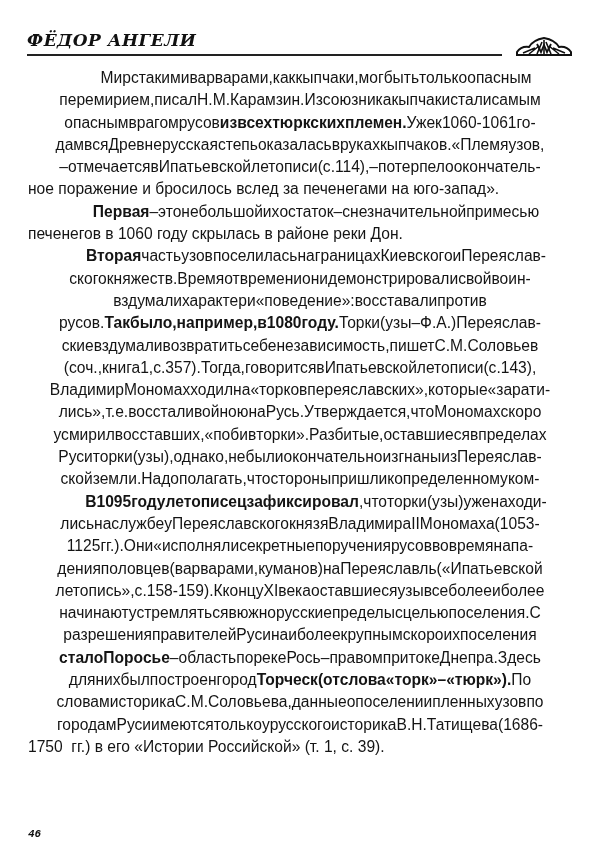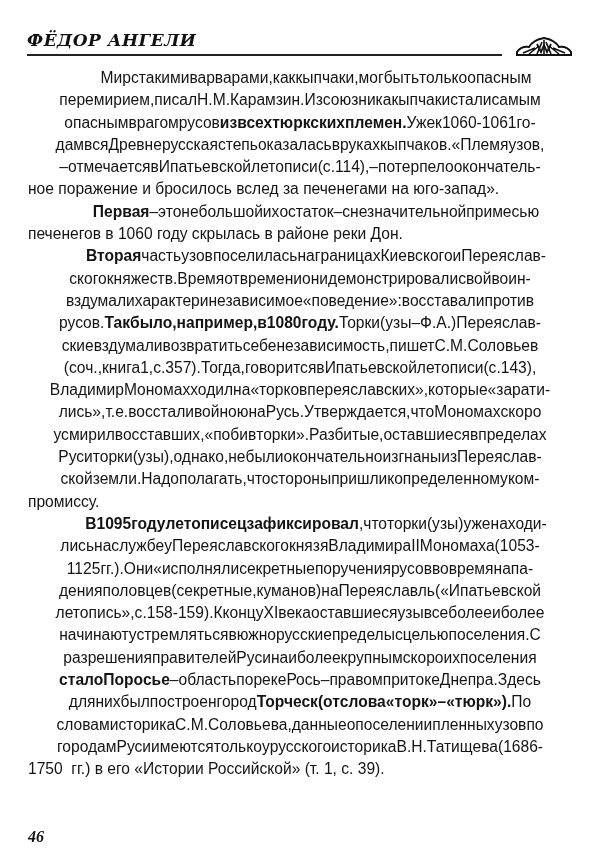--- a/index.html
+++ b/index.html
@@ -7,21 +7,21 @@
     .header { position: absolute; left: 27px; top: 30px; width: 546px; height: 30px; text-align: center; }
     .running-title { position: absolute; left: 0; top: 0; font-family: "DejaVu Serif", serif; font-weight: bold; font-style: italic; font-size: 17px; letter-spacing: 0.5px; color: #111; }
     .rule { position: absolute; left: 0; top: 24px; width: 475px; height: 2px; background: #222; }
     .ornament { position: absolute; left: 488px; top: 6px; width: 58px; height: 20px; }
     .body-text { position: absolute; left: 28px; top: 67px; width: 544px; font-family: "Liberation Sans", sans-serif; font-size: 15.6px; line-height: 22.3px; }
     .line { display: flex; justify-content: center; white-space: pre; height: 22.3px; }
     .line.last { justify-content: flex-start; }
     .line.indent { padding-left: 32px; }
     .seg { white-space: pre; }
     .b { font-weight: bold; }
-    .page-number { position: absolute; left: 28px; top: 828px; font-family: Liberation Serif, serif; font-weight: bold; font-style: italic; font-size: 16px; color: #111; }
+    .page-number { position: absolute; left: 28px; top: 828px; font-family: Liberation Mono, monospace; font-weight: bold; font-style: italic; font-size: 11px; color: #111; }
   </style>
 </head>
 <body>
 
 <div class="header">
   <div class="running-title">ФЁДОР АНГЕЛИ</div>
   <div class="rule"></div>
   <svg class="ornament" viewBox="0 0 58 20">
     <path d="M2 16 Q6 10 14 11 Q18 4 29 2 Q40 4 44 11 Q52 10 56 16 L56 19 L2 19 Z" fill="#fff" stroke="#111" stroke-width="2"></path>
     <path d="M8 17 L20 12 M14 18 L24 10 M22 18 L27 6 M29 18 L29 4 M36 18 L31 6 M44 18 L34 10 M50 17 L38 12" stroke="#111" stroke-width="1.6" fill="none"></path>
@@ -38,36 +38,35 @@
       <div class="line"><span class="seg"><span>–</span></span><span class="seg"><span>отмечается</span></span><span class="seg"><span>в</span></span><span class="seg"><span>Ипатьевской</span></span><span class="seg"><span>летописи</span></span><span class="seg"><span>(с.</span></span><span class="seg"><span>114),</span></span><span class="seg"><span>–</span></span><span class="seg"><span>потерпело</span></span><span class="seg"><span>окончатель-</span></span></div>
       <div class="line last"><span class="seg">ное поражение и бросилось вслед за печенегами на юго-запад».</span></div>
     </div>
     <div>
       <div class="line indent"><span class="seg"><span class="b">Первая</span></span><span class="seg"><span>–</span></span><span class="seg"><span>это</span></span><span class="seg"><span>небольшой</span></span><span class="seg"><span>их</span></span><span class="seg"><span>остаток</span></span><span class="seg"><span>–</span></span><span class="seg"><span>с</span></span><span class="seg"><span>незначительной</span></span><span class="seg"><span>примесью</span></span></div>
       <div class="line last"><span class="seg">печенегов в 1060 году скрылась в районе реки Дон.</span></div>
     </div>
     <div>
       <div class="line indent"><span class="seg"><span class="b">Вторая</span></span><span class="seg"><span>часть</span></span><span class="seg"><span>узов</span></span><span class="seg"><span>поселилась</span></span><span class="seg"><span>на</span></span><span class="seg"><span>границах</span></span><span class="seg"><span>Киевского</span></span><span class="seg"><span>и</span></span><span class="seg"><span>Переяслав-</span></span></div>
       <div class="line"><span class="seg"><span>ского</span></span><span class="seg"><span>княжеств.</span></span><span class="seg"><span>Время</span></span><span class="seg"><span>от</span></span><span class="seg"><span>времени</span></span><span class="seg"><span>они</span></span><span class="seg"><span>демонстрировали</span></span><span class="seg"><span>свой</span></span><span class="seg"><span>воин-</span></span></div>
-      <div class="line"><span class="seg"><span>вздумали</span></span><span class="seg"><span>характер</span></span><span class="seg"><span>и</span></span><span class="seg"><span>независимое</span></span><span class="seg"><span>«поведение»:</span></span><span class="seg"><span>восставали</span></span><span class="seg"><span>против</span></span></div>
+      <div class="line"><span class="seg"><span>вздумали</span></span><span class="seg"><span>характер</span></span><span class="seg"><span>и</span></span><span class="seg"><span>«поведение»:</span></span><span class="seg"><span>восставали</span></span><span class="seg"><span>против</span></span></div>
       <div class="line"><span class="seg"><span>русов.</span></span><span class="seg"><span class="b">Так</span></span><span class="seg"><span class="b">было,</span></span><span class="seg"><span class="b">например,</span></span><span class="seg"><span class="b">в</span></span><span class="seg"><span class="b">1080</span></span><span class="seg"><span class="b">году.</span></span><span class="seg"><span>Торки</span></span><span class="seg"><span>(узы</span></span><span class="seg"><span>–</span></span><span class="seg"><span>Ф.</span></span><span class="seg"><span>А.)</span></span><span class="seg"><span>Переяслав-</span></span></div>
       <div class="line"><span class="seg"><span>ские</span></span><span class="seg"><span>вздумали</span></span><span class="seg"><span>возвратить</span></span><span class="seg"><span>себе</span></span><span class="seg"><span>независимость,</span></span><span class="seg"><span>пишет</span></span><span class="seg"><span>С.</span></span><span class="seg"><span>М.</span></span><span class="seg"><span>Соловьев</span></span></div>
       <div class="line"><span class="seg"><span>(соч.,</span></span><span class="seg"><span>книга</span></span><span class="seg"><span>1,</span></span><span class="seg"><span>с.</span></span><span class="seg"><span>357).</span></span><span class="seg"><span>Тогда,</span></span><span class="seg"><span>говорится</span></span><span class="seg"><span>в</span></span><span class="seg"><span>Ипатьевской</span></span><span class="seg"><span>летописи</span></span><span class="seg"><span>(с.143),</span></span></div>
       <div class="line"><span class="seg"><span>Владимир</span></span><span class="seg"><span>Мономах</span></span><span class="seg"><span>ходил</span></span><span class="seg"><span>на</span></span><span class="seg"><span>«торков</span></span><span class="seg"><span>переяславских»,</span></span><span class="seg"><span>которые</span></span><span class="seg"><span>«зарати-</span></span></div>
       <div class="line"><span class="seg"><span>лись»,</span></span><span class="seg"><span>т.е.</span></span><span class="seg"><span>восстали</span></span><span class="seg"><span>войною</span></span><span class="seg"><span>на</span></span><span class="seg"><span>Русь.</span></span><span class="seg"><span>Утверждается,</span></span><span class="seg"><span>что</span></span><span class="seg"><span>Мономах</span></span><span class="seg"><span>скоро</span></span></div>
       <div class="line"><span class="seg"><span>усмирил</span></span><span class="seg"><span>восставших,</span></span><span class="seg"><span>«побив</span></span><span class="seg"><span>торки».</span></span><span class="seg"><span>Разбитые,</span></span><span class="seg"><span>оставшиеся</span></span><span class="seg"><span>в</span></span><span class="seg"><span>пределах</span></span></div>
       <div class="line"><span class="seg"><span>Руси</span></span><span class="seg"><span>торки</span></span><span class="seg"><span>(узы),</span></span><span class="seg"><span>однако,</span></span><span class="seg"><span>не</span></span><span class="seg"><span>были</span></span><span class="seg"><span>окончательно</span></span><span class="seg"><span>изгнаны</span></span><span class="seg"><span>из</span></span><span class="seg"><span>Переяслав-</span></span></div>
       <div class="line"><span class="seg"><span>ской</span></span><span class="seg"><span>земли.</span></span><span class="seg"><span>Надо</span></span><span class="seg"><span>полагать,</span></span><span class="seg"><span>что</span></span><span class="seg"><span>стороны</span></span><span class="seg"><span>пришли</span></span><span class="seg"><span>к</span></span><span class="seg"><span>определенному</span></span><span class="seg"><span>ком-</span></span></div>
-      <div class="line last"><span class="seg">промиссу.</span></div>
     </div>
     <div>
       <div class="line indent"><span class="seg"><span class="b">В</span></span><span class="seg"><span class="b">1095</span></span><span class="seg"><span class="b">году</span></span><span class="seg"><span class="b">летописец</span></span><span class="seg"><span class="b">зафиксировал</span><span>,</span></span><span class="seg"><span>что</span></span><span class="seg"><span>торки</span></span><span class="seg"><span>(узы)</span></span><span class="seg"><span>уже</span></span><span class="seg"><span>находи-</span></span></div>
       <div class="line"><span class="seg"><span>лись</span></span><span class="seg"><span>на</span></span><span class="seg"><span>службе</span></span><span class="seg"><span>у</span></span><span class="seg"><span>Переяславского</span></span><span class="seg"><span>князя</span></span><span class="seg"><span>Владимира</span></span><span class="seg"><span>II</span></span><span class="seg"><span>Мономаха</span></span><span class="seg"><span>(1053-</span></span></div>
       <div class="line"><span class="seg"><span>1125</span></span><span class="seg"><span>гг.).</span></span><span class="seg"><span>Они</span></span><span class="seg"><span>«исполняли</span></span><span class="seg"><span>секретные</span></span><span class="seg"><span>поручения</span></span><span class="seg"><span>русов</span></span><span class="seg"><span>во</span></span><span class="seg"><span>время</span></span><span class="seg"><span>напа-</span></span></div>
-      <div class="line"><span class="seg"><span>дения</span></span><span class="seg"><span>половцев</span></span><span class="seg"><span>(секретные,</span></span><span class="seg"><span>куманов)</span></span><span class="seg"><span>на</span></span><span class="seg"><span>Переяславль</span></span><span class="seg"><span>(«Ипатьевской</span></span></div>
+      <div class="line"><span class="seg"><span>дения</span></span><span class="seg"><span>половцев</span></span><span class="seg"><span>(варварами,</span></span><span class="seg"><span>куманов)</span></span><span class="seg"><span>на</span></span><span class="seg"><span>Переяславль</span></span><span class="seg"><span>(«Ипатьевской</span></span></div>
       <div class="line"><span class="seg"><span>летопись»,</span></span><span class="seg"><span>с.</span></span><span class="seg"><span>158-159).</span></span><span class="seg"><span>К</span></span><span class="seg"><span>концу</span></span><span class="seg"><span>XI</span></span><span class="seg"><span>века</span></span><span class="seg"><span>оставшиеся</span></span><span class="seg"><span>узы</span></span><span class="seg"><span>все</span></span><span class="seg"><span>более</span></span><span class="seg"><span>и</span></span><span class="seg"><span>более</span></span></div>
       <div class="line"><span class="seg"><span>начинают</span></span><span class="seg"><span>устремляться</span></span><span class="seg"><span>в</span></span><span class="seg"><span>южнорусские</span></span><span class="seg"><span>пределы</span></span><span class="seg"><span>с</span></span><span class="seg"><span>целью</span></span><span class="seg"><span>поселения.</span></span><span class="seg"><span>С</span></span></div>
       <div class="line"><span class="seg"><span>разрешения</span></span><span class="seg"><span>правителей</span></span><span class="seg"><span>Руси</span></span><span class="seg"><span>наиболее</span></span><span class="seg"><span>крупным</span></span><span class="seg"><span>скоро</span></span><span class="seg"><span>их</span></span><span class="seg"><span>поселения</span></span></div>
       <div class="line"><span class="seg"><span class="b">стало</span></span><span class="seg"><span class="b">Поросье</span></span><span class="seg"><span>–</span></span><span class="seg"><span>область</span></span><span class="seg"><span>по</span></span><span class="seg"><span>реке</span></span><span class="seg"><span>Рось</span></span><span class="seg"><span>–</span></span><span class="seg"><span>правом</span></span><span class="seg"><span>притоке</span></span><span class="seg"><span>Днепра.</span></span><span class="seg"><span>Здесь</span></span></div>
       <div class="line"><span class="seg"><span>для</span></span><span class="seg"><span>них</span></span><span class="seg"><span>был</span></span><span class="seg"><span>построен</span></span><span class="seg"><span>город</span></span><span class="seg"><span class="b">Торческ</span></span><span class="seg"><span class="b">(от</span></span><span class="seg"><span class="b">слова</span></span><span class="seg"><span class="b">«торк»</span></span><span class="seg"><span class="b">–</span></span><span class="seg"><span class="b">«тюрк»).</span></span><span class="seg"><span>По</span></span></div>
       <div class="line"><span class="seg"><span>словам</span></span><span class="seg"><span>историка</span></span><span class="seg"><span>С.</span></span><span class="seg"><span>М.</span></span><span class="seg"><span>Соловьева,</span></span><span class="seg"><span>данные</span></span><span class="seg"><span>о</span></span><span class="seg"><span>поселении</span></span><span class="seg"><span>пленных</span></span><span class="seg"><span>узов</span></span><span class="seg"><span>по</span></span></div>
       <div class="line"><span class="seg"><span>городам</span></span><span class="seg"><span>Руси</span></span><span class="seg"><span>имеются</span></span><span class="seg"><span>только</span></span><span class="seg"><span>у</span></span><span class="seg"><span>русского</span></span><span class="seg"><span>историка</span></span><span class="seg"><span>В.</span></span><span class="seg"><span>Н.</span></span><span class="seg"><span>Татищева</span></span><span class="seg"><span>(1686-</span></span></div>
       <div class="line last"><span class="seg">1750  гг.) в его «Истории Российской» (т. 1, с. 39).</span></div>
     </div>
   </div>

